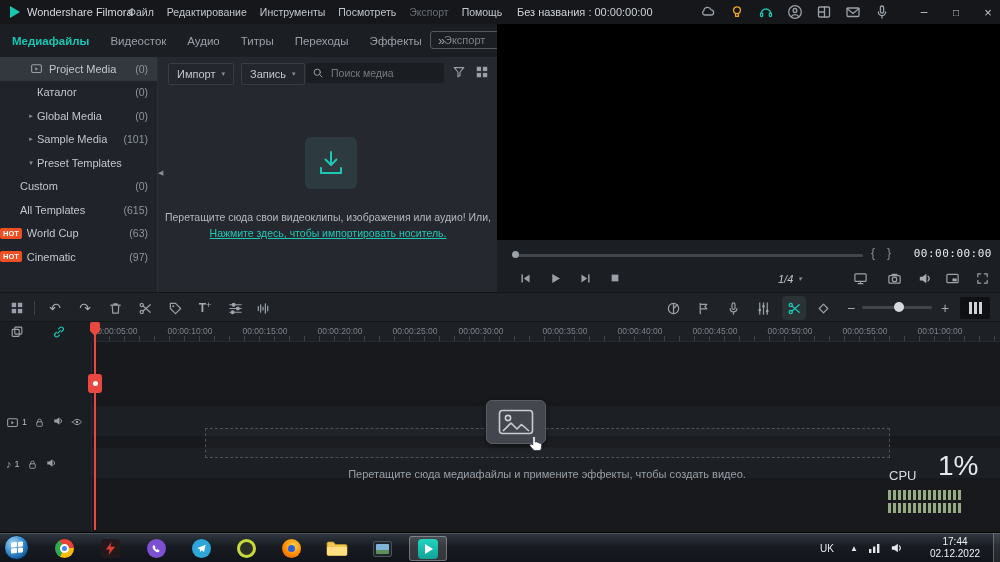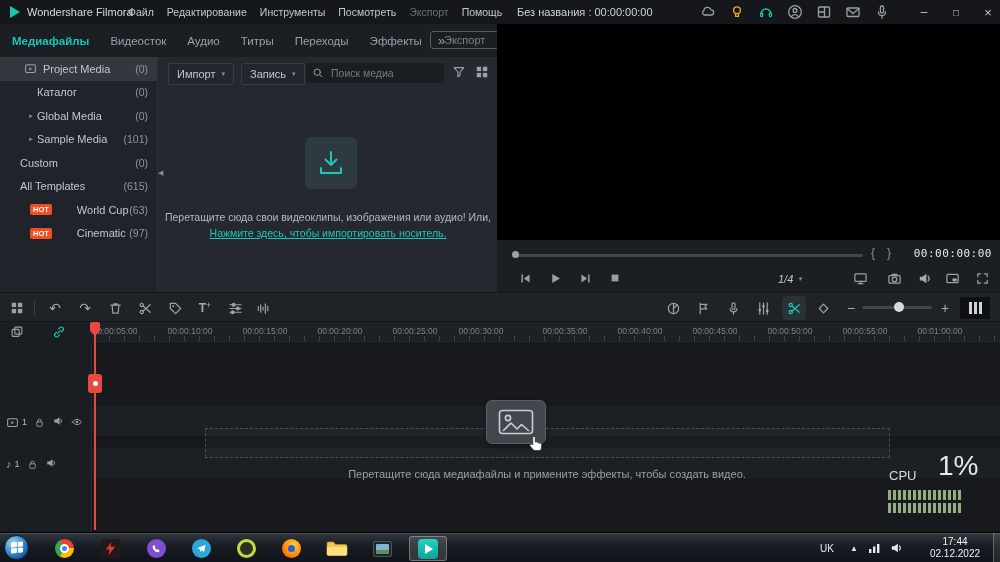--- a/index.html
+++ b/index.html
@@ -35,21 +35,21 @@
 
   
   #sidebar{left:0;top:57px;width:157px;height:235px;background:#202329;}
   .side-item{height:23.5px;display:flex;align-items:center;font-size:11px;color:#c2c7cd;position:relative;}
   .side-item.sel{background:#33373e;}
   .side-item .lbl{white-space:nowrap;}
   .tree-arrow{width:12px;font-size:7px;color:#8b9097;text-align:center;flex:0 0 12px;}
   .count{position:absolute;right:9px;color:#90969d;font-size:10.5px;}
   .hot{background:#f04f23;color:#fff;font-size:7.5px;font-weight:bold;padding:1px 3px;
        border-radius:2px;margin-right:5px;line-height:1.2;}
-  .p18{padding-left:24px;} .p37{padding-left:37px;} .p25{padding-left:25px;} .p46{padding-left:20px;} .p30{padding-left:30px;gap:20px;}
+  .p18{padding-left:30px;} .p37{padding-left:37px;} .p25{padding-left:25px;} .p46{padding-left:20px;} .p30{}
   .side-mini{margin-right:6px;}
 
   
   #mediapanel{left:157px;top:57px;width:340px;height:235px;background:#25282e;border-left:1px solid #2c2f35;}
   .mp-dd{position:absolute;top:6px;height:20px;display:flex;align-items:center;gap:6px;
          font-size:11px;color:#c2c7cd;padding:0 8px;border:1px solid #383c43;border-radius:2px;background:#23262c;}
   #dd-import{left:10px;} #dd-record{left:83px;}
   .caret{font-size:7px;color:#8b9097;}
   #search-box{position:absolute;left:148px;top:6px;width:138px;height:20px;background:#1a1d21;
               border-radius:3px;display:flex;align-items:center;padding:0 6px;gap:5px;box-sizing:border-box;}
@@ -259,20 +259,25 @@
   <div class="side-item p25">
     <span class="tree-arrow">▸</span>
     <span class="lbl">Global Media</span>
     <span class="count">(0)</span>
   </div>
   <div class="side-item p25">
     <span class="tree-arrow">▸</span>
     <span class="lbl">Sample Media</span>
     <span class="count">(101)</span>
   </div>
+  <div class="side-item p25">
+    <span class="tree-arrow">▾</span>
+    <span class="lbl">Preset Templates</span>
+    <span class="count"></span>
+  </div>
   <div class="side-item p46">
     <span class="lbl">Custom</span>
     <span class="count">(0)</span>
   </div>
   <div class="side-item p46">
     <span class="lbl">All Templates</span>
     <span class="count">(615)</span>
   </div>
   <div class="side-item p30">
     <span class="hot">HOT</span>

